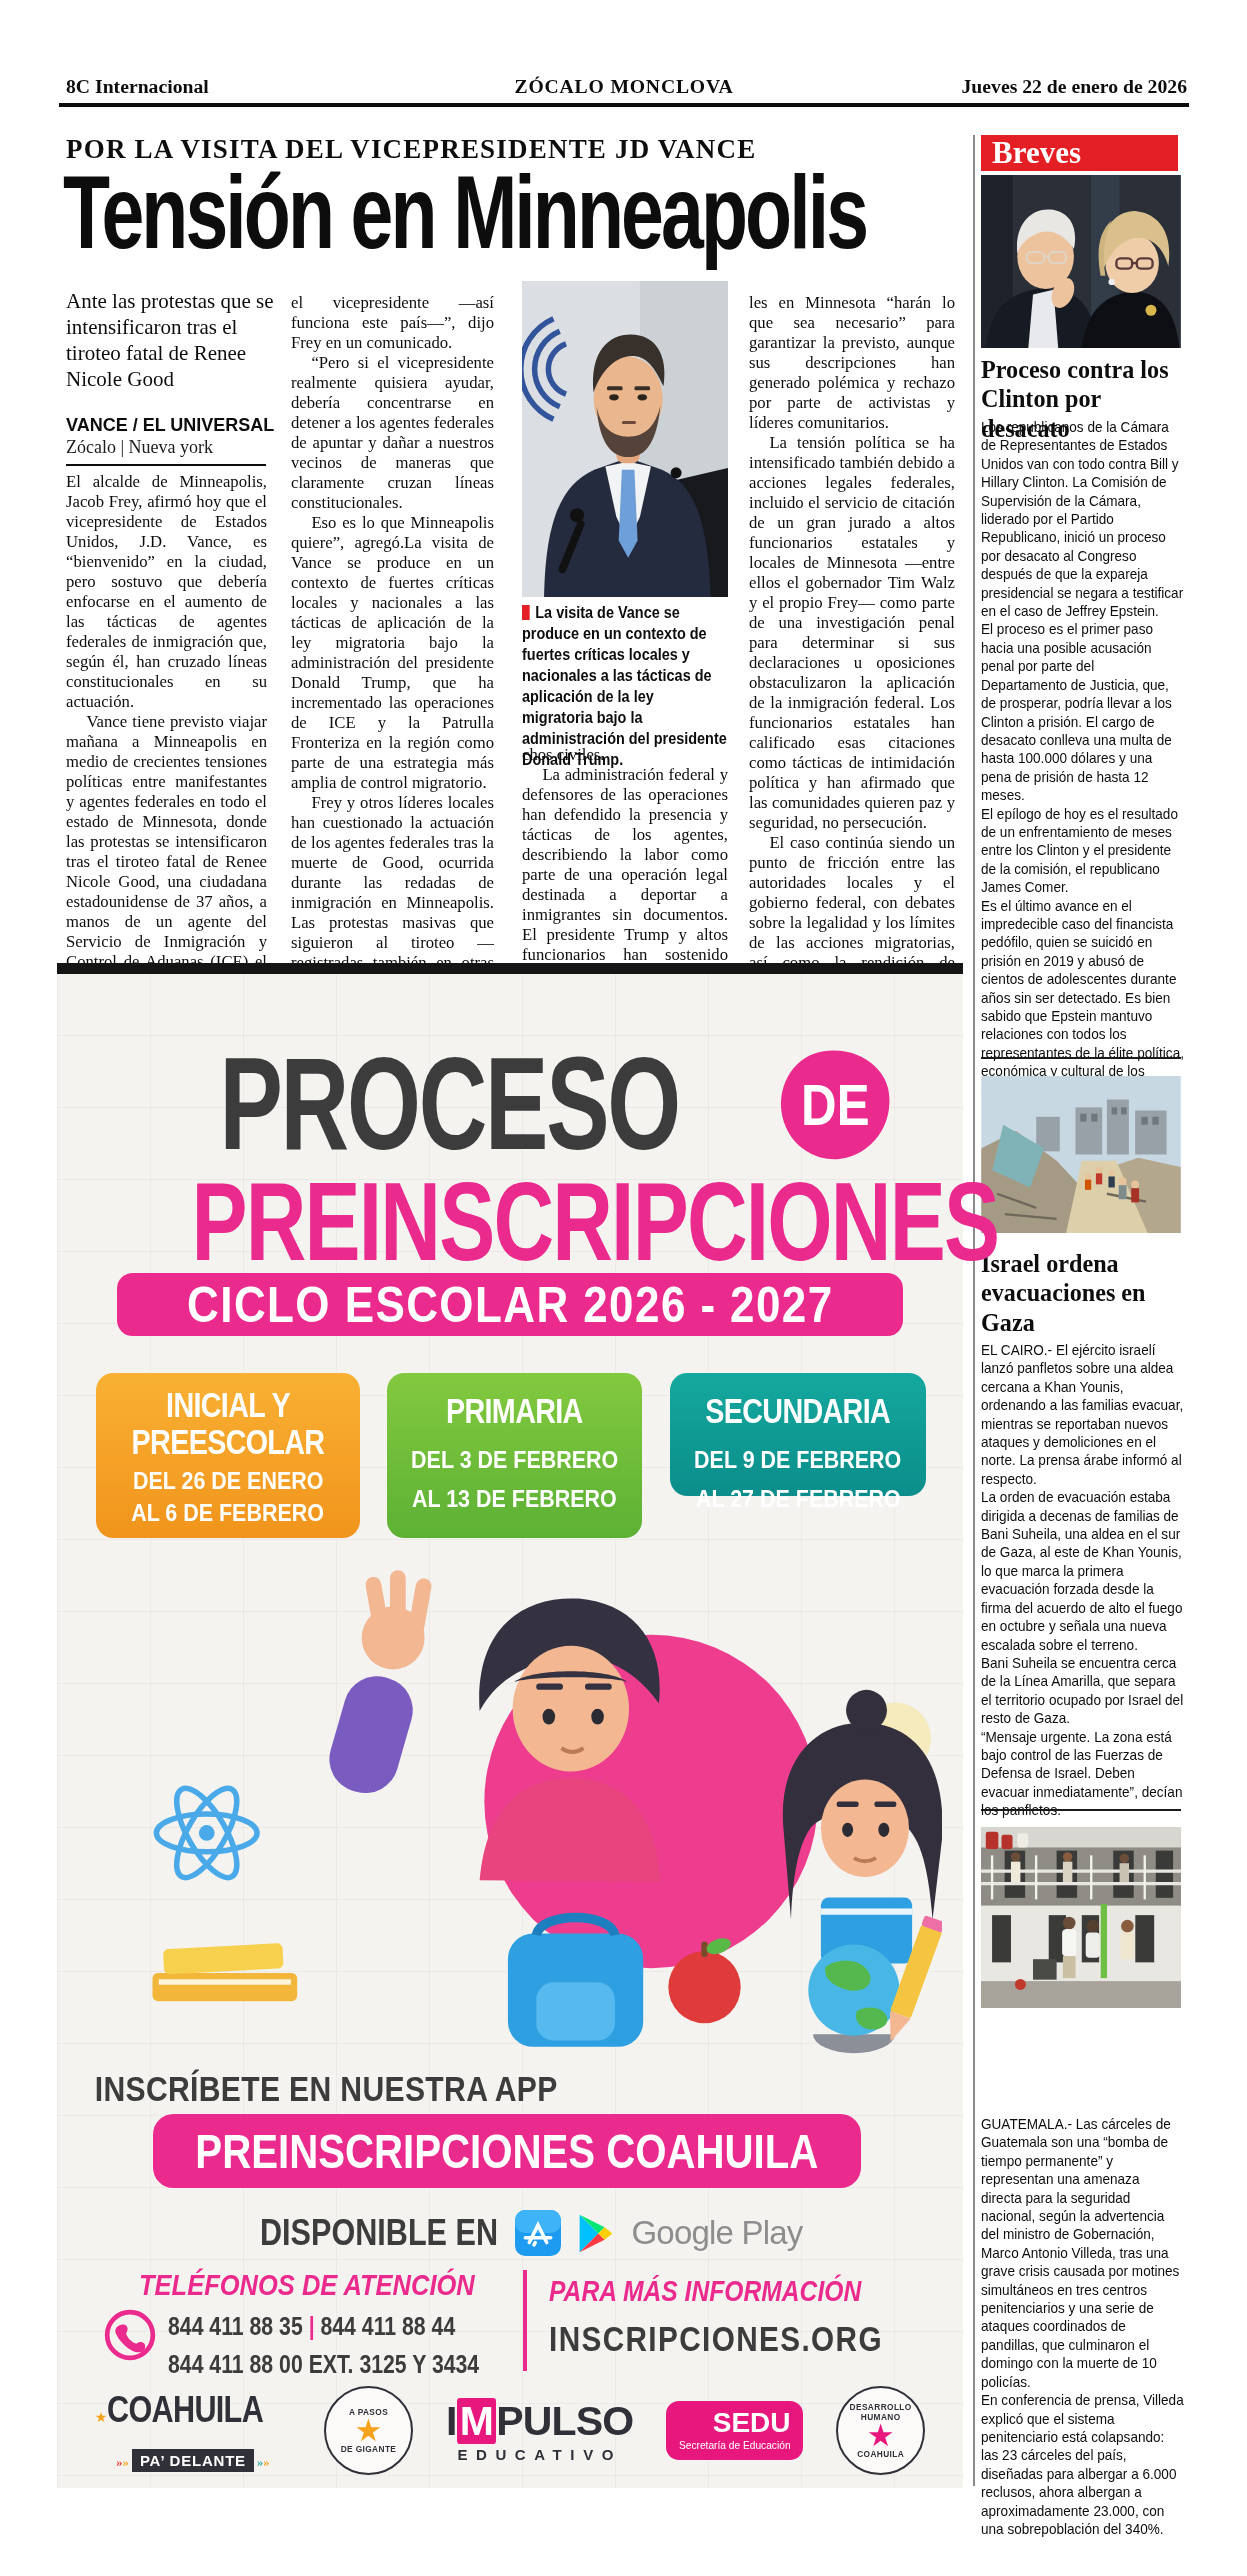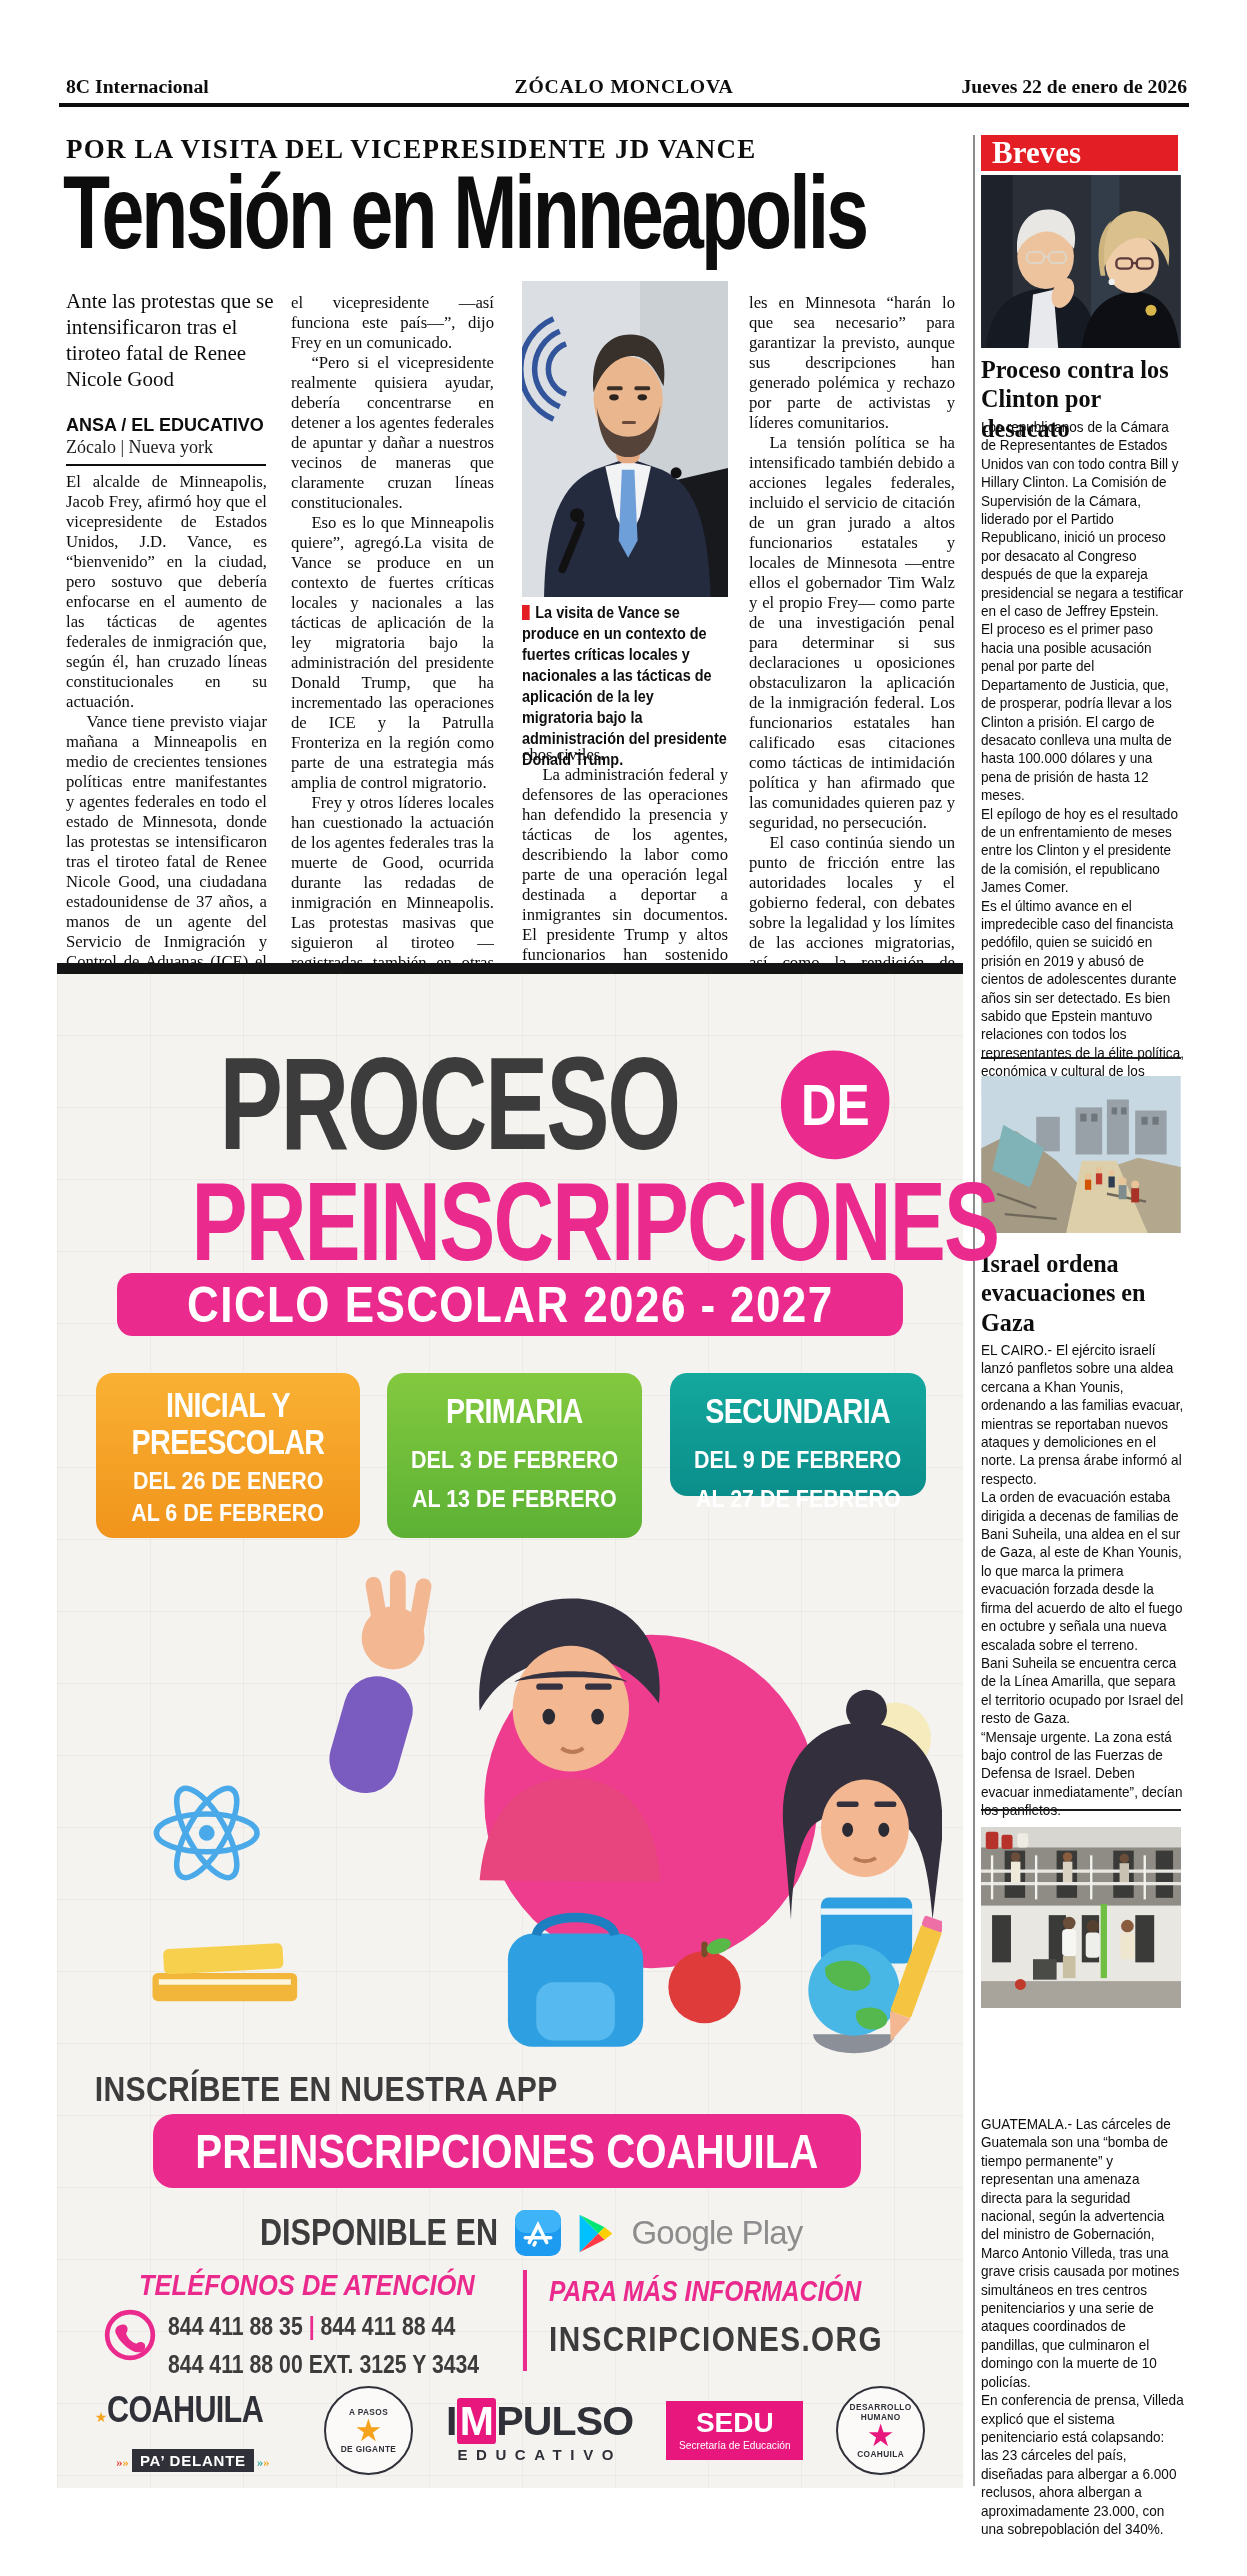--- a/index.html
+++ b/index.html
@@ -65,42 +65,42 @@
   .pinkbar{background:#eb2a8d}
   
   .lg-coah{font-weight:800;font-size:36px;color:#2f3038;letter-spacing:-0.8px;transform:scaleX(.85);transform-origin:0 50%;white-space:nowrap;font-family:"Liberation Sans",sans-serif}
   .lg-badge{background:#2f3038;color:#fff;font:700 15px "Liberation Sans",sans-serif;letter-spacing:0.8px;padding:3.1px 7.9px;display:inline-block}
   .chev{font-weight:700}
   .seal{border:2.4px solid #2f3038;border-radius:50%;display:flex;flex-direction:column;align-items:center;justify-content:center;text-align:center;background:#fbfaf8}
   .seal .tiny{font:700 8.3px "Liberation Sans",sans-serif;color:#2f3038;letter-spacing:0.4px}
   .lg-imp{font-weight:800;font-size:41px;color:#2f3038;font-family:"Liberation Sans",sans-serif;letter-spacing:-0.8px}
   .lg-imp .m{background:#e8177d;color:#fff;padding:0 3.1px;border-radius:3.1px}
   .lg-imp-sub{font:600 15px "Liberation Sans",sans-serif;color:#2f3038;letter-spacing:8.6px;margin-top:1.6px}
-  .lg-sedu{background:#e8177d;border-radius:0;color:#fff;text-align:center;padding:7.9px 12.6px;font-family:"Liberation Sans",sans-serif}
+  .lg-sedu{background:#e8177d;border-radius:13px;color:#fff;text-align:right;padding:7.9px 12.6px;font-family:"Liberation Sans",sans-serif}
   .lg-sedu .big{font-weight:800;font-size:28px;line-height:1}
   .lg-sedu .sm{font-weight:400;font-size:10.2px;line-height:1.15;margin-top:3.1px}
   .star{color:#f5a21c}
 </style>
 </head>
 <body>
 
 <div class="page">
 
   <div class="abs hdr-txt" style="left:66px;top:75px">8C Internacional</div>
   <div class="abs hdr-txt" style="left:0;top:75px;width:1248px;text-align:center;letter-spacing:0.8px">ZÓCALO MONCLOVA</div>
   <div class="abs hdr-txt" style="left:786px;top:75px;width:401px;text-align:right">Jueves 22 de enero de 2026</div>
   <div class="abs rule" style="left:59px;top:103px;width:1130px;height:3.9px"></div>
 
   <div class="abs kicker" style="left:66px;top:134px">POR LA VISITA DEL VICEPRESIDENTE JD VANCE</div>
   <div class="abs" style="left:63px;top:160px;width:1101px;height:110px">
     <div class="headline">Tensión en Minneapolis</div>
   </div>
 
   <div class="abs deck" style="left:66px;top:288px;width:211px">Ante las protestas que se intensificaron tras el tiroteo fatal de Renee Nicole Good</div>
-  <div class="abs byline" style="left:66px;top:415px">ANSA / EL EDUCATIVO</div>
+  <div class="abs byline" style="left:66px;top:415px">VANCE / EL UNIVERSAL</div>
   <div class="abs dateline" style="left:66px;top:437px">Zócalo | Nueva york</div>
   <div class="abs rule" style="left:66px;top:464px;width:200px;height:1.6px"></div>
 
   <div class="abs bodycol" style="left:66px;top:472px;width:201px">
     <p>El alcalde de Minneapolis, Jacob Frey, afirmó hoy que el vicepresidente de Estados Unidos, J.D. Vance, es “bienvenido” en la ciudad, pero sostuvo que debería enfocarse en el aumento de las tácticas de agentes federales de inmigración que, según él, han cruzado líneas constitucionales en su actuación.</p>
     <p class="ind">Vance tiene previsto viajar mañana a Minneapolis en medio de crecientes tensiones políticas entre manifestantes y agentes federales en todo el estado de Minnesota, donde las protestas se intensificaron tras el tiroteo fatal de Renee Nicole Good, una ciudadana estadounidense de 37 años, a manos de un agente del Servicio de Inmigración y Control de Aduanas (ICE) el pasado 7 de enero.</p>
     <p class="ind">“Las personas son libres de venir a Minneapolis, incluido</p>
   </div>
 
   <div class="abs bodycol" style="left:291px;top:293px;width:203px">

